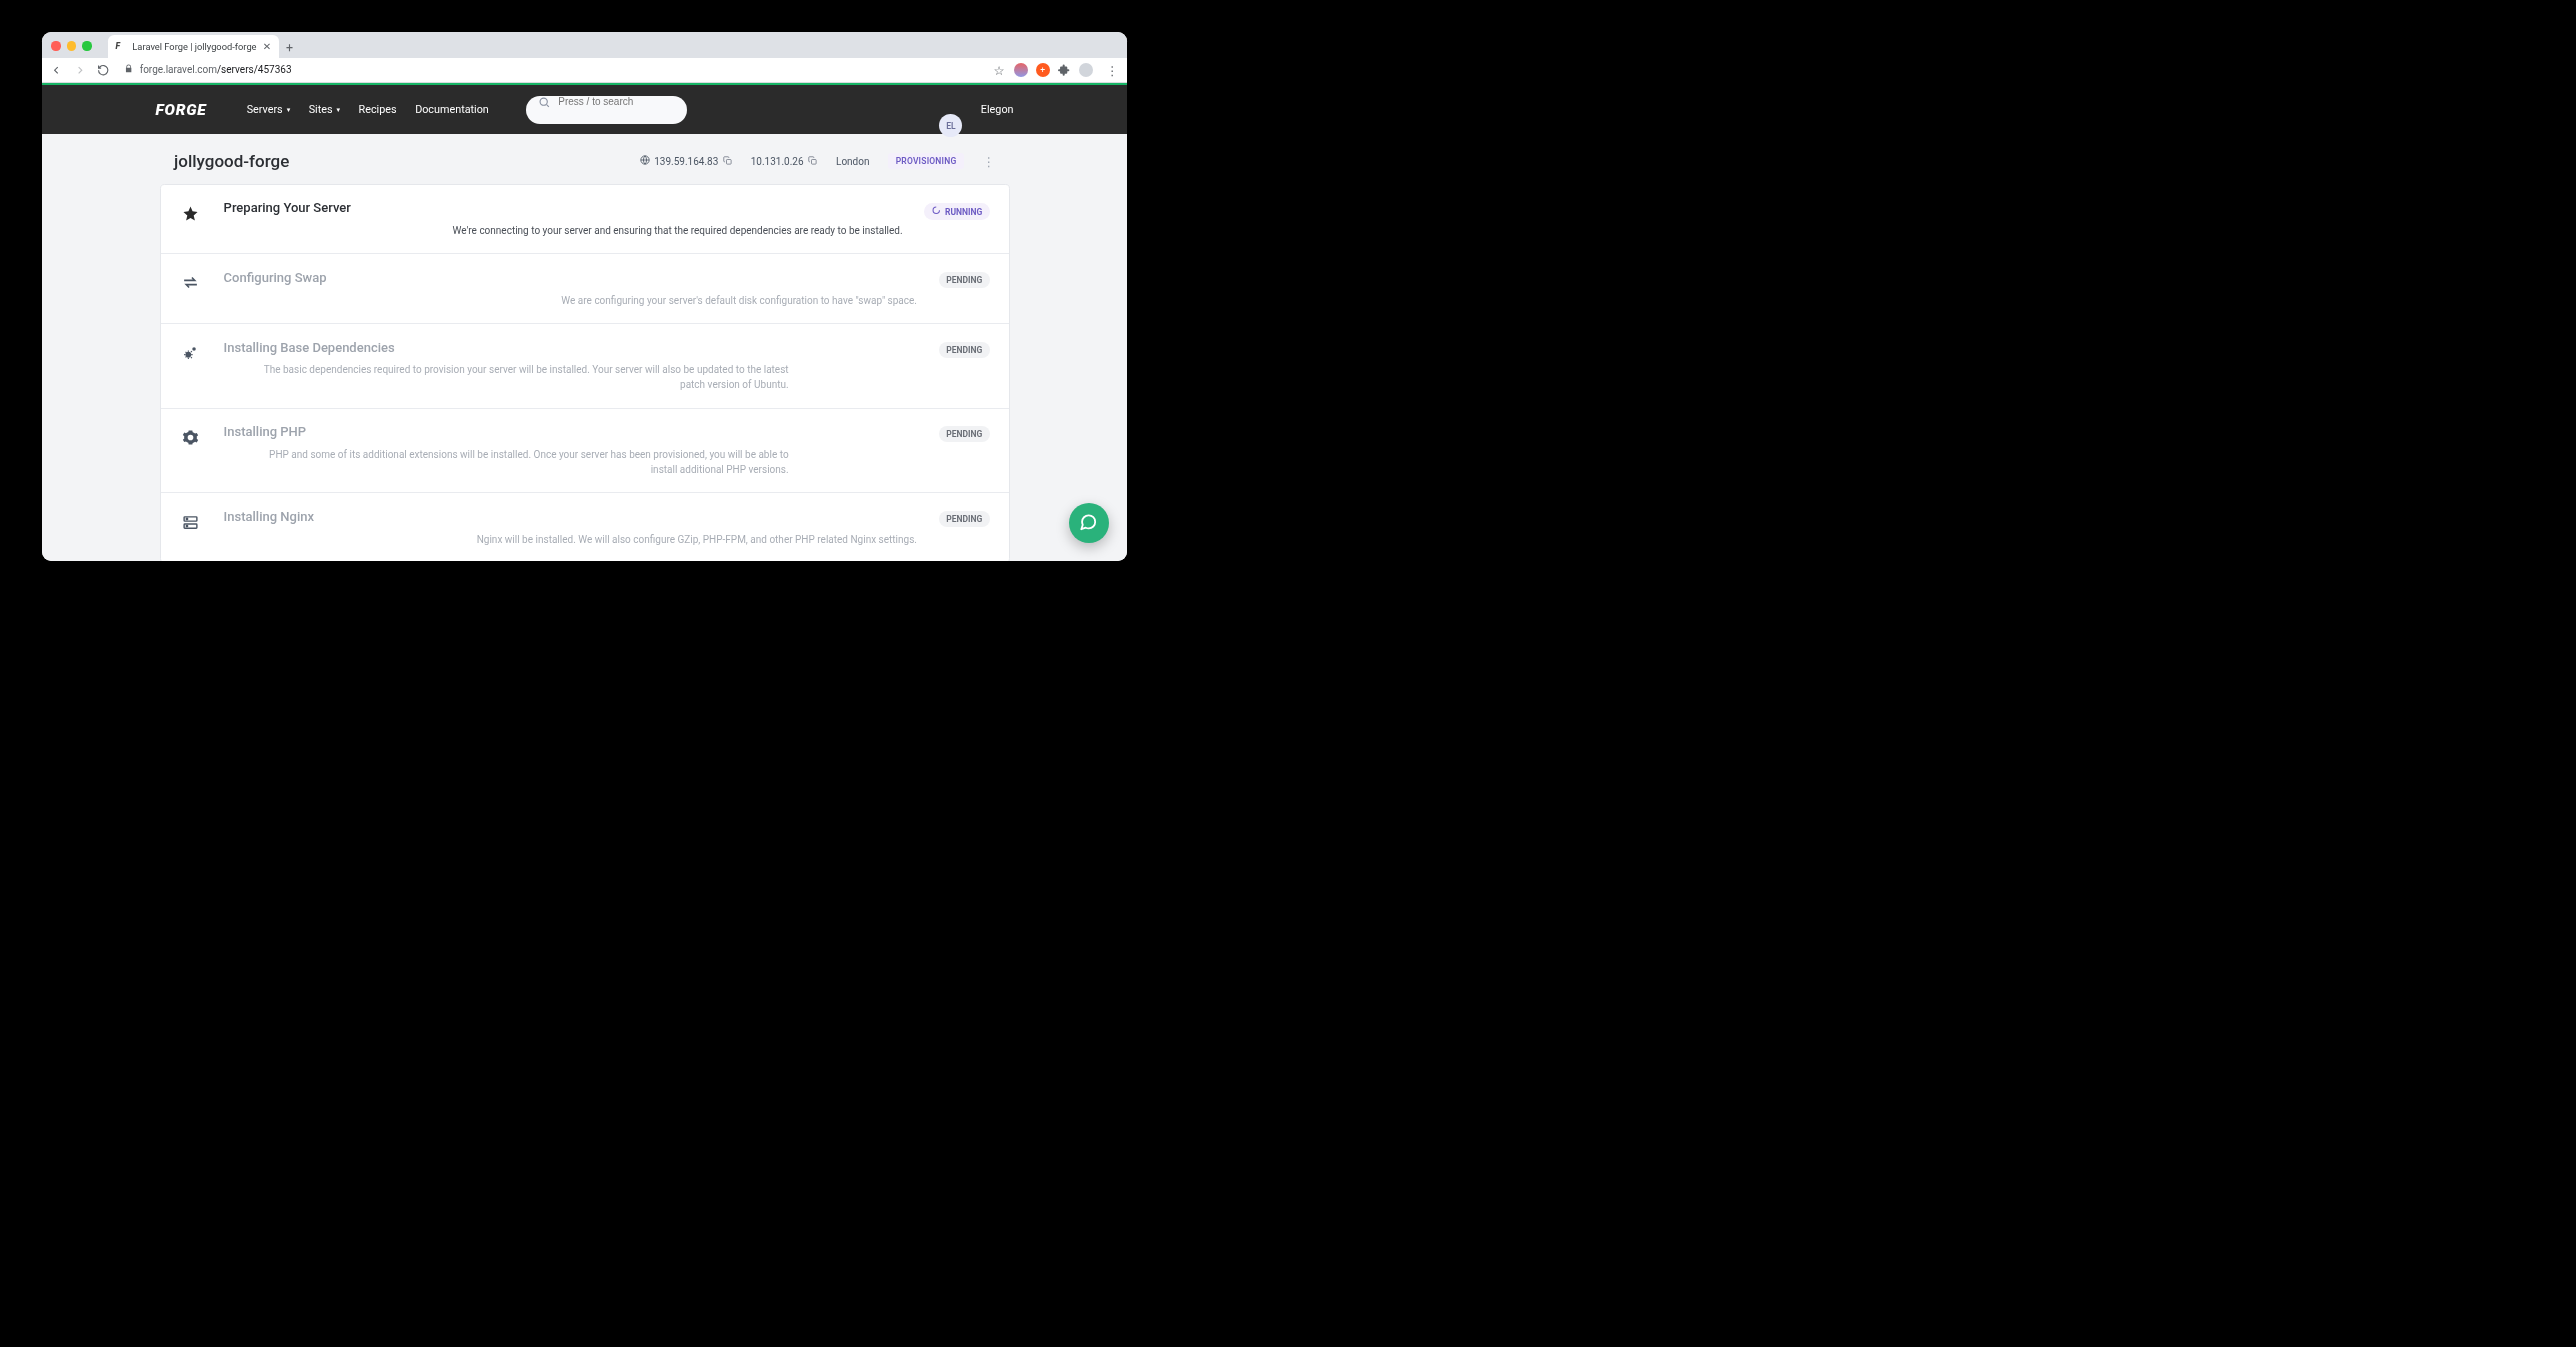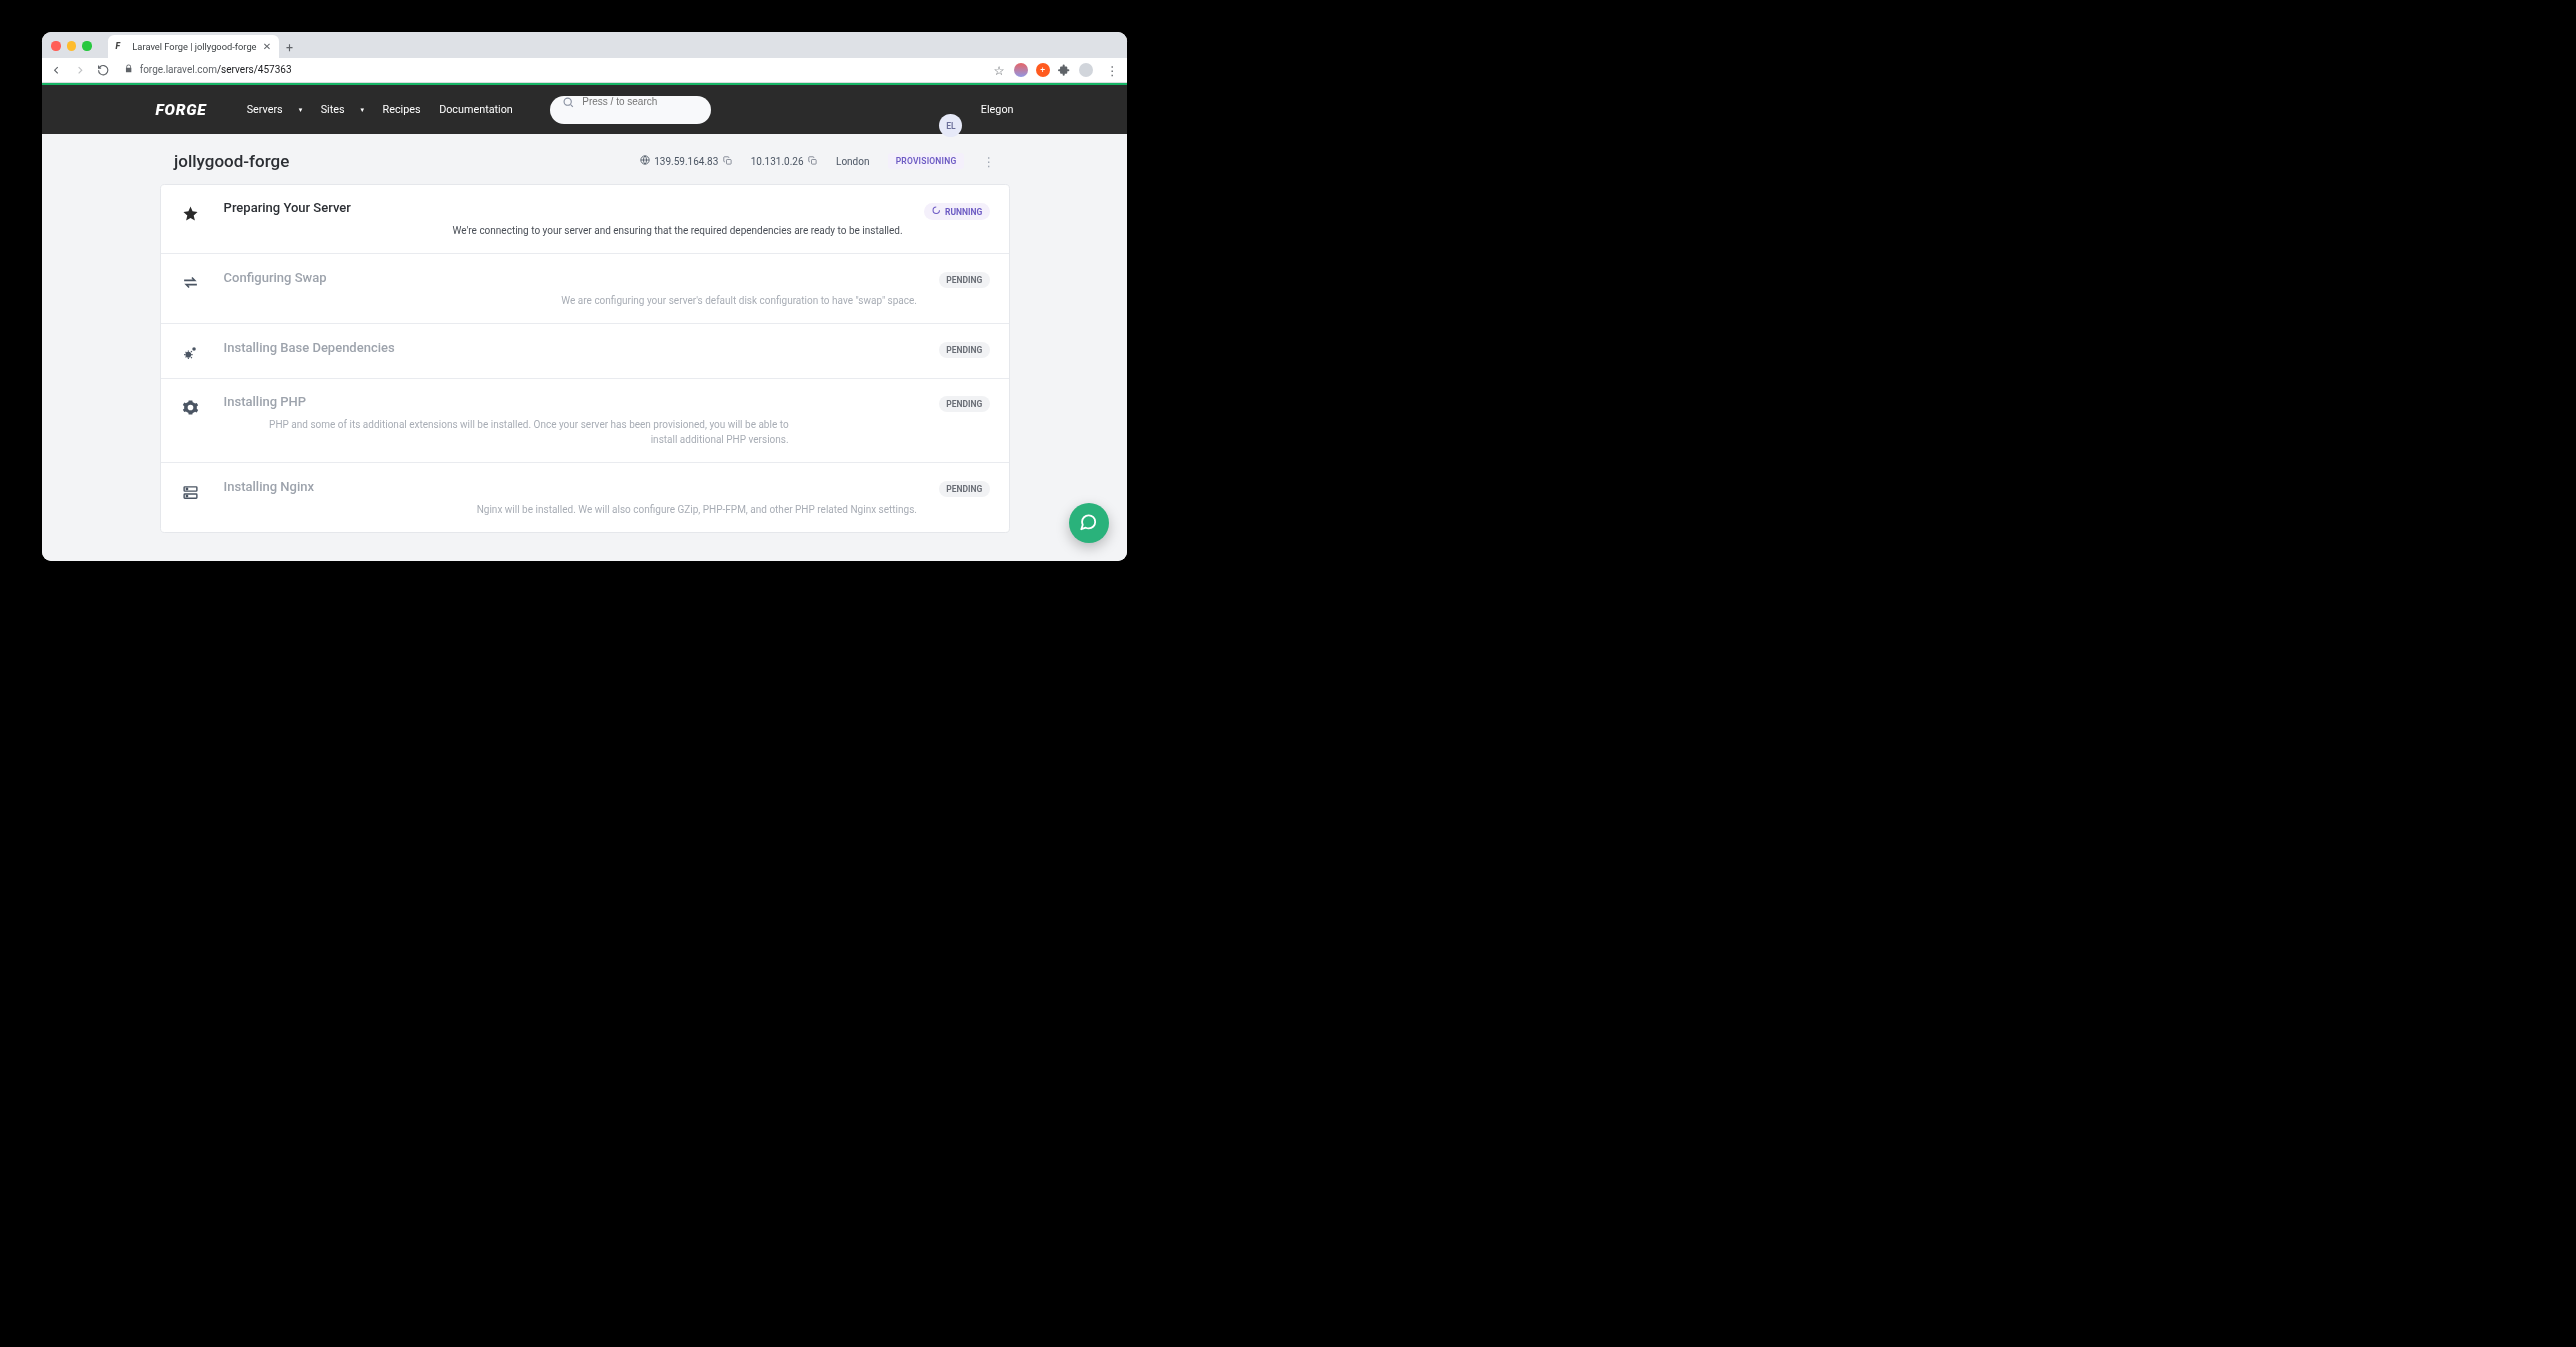--- a/index.html
+++ b/index.html
@@ -24,21 +24,21 @@
   .urlpath { color: #202124; }
   .ext-icons { display: flex; align-items: center; gap: 7.7px; margin-right: 3.1px; }
   .ext { width: 14px; height: 14px; border-radius: 50%; display:flex; align-items:center; justify-content:center; font-size:8.5px; }
   .greenbar { height: 2.3px; background: #18b566; width: 100%; }
   .page { flex: 1; background: #f3f4f6; overflow: hidden; position: relative; }
 
   .appnav { height: 49px; background: #2b2b2b; display: flex; align-items: center; padding: 0 18.5px; }
   .container { max-width: 858px; margin: 0 auto; width: 100%; display:flex; align-items:center; gap: 18.5px; }
   .logo { font-style: italic; font-weight: 900; color: #fff; font-size: 15.5px; letter-spacing: 0.8px; }
   .navlinks { display:flex; gap: 18.5px; margin-left: 21.6px; }
-  .navlink { color: #fff; font-size: 10.8px; display:flex; align-items:center; gap:16px; cursor:pointer; }
+  .navlink { color: #fff; font-size: 10.8px; display:flex; align-items:center; gap:4px; cursor:pointer; }
   .caret { font-size: 7px; }
   .searchpill { margin-left: 18.5px; background: #f8f9fb; border-radius: 18.5px; height: 28px; width: 161px; display:flex; align-items:flex-start; padding: 0 12.4px; gap:7.7px; }
   .searchpill input { border:none; outline:none; background:transparent; font-size:10px; color:#6b7280; width:100%; }
   .navspacer { flex:1; }
   .avatar { width:23px; height:23px; border-radius:50%; background:#e6e9f8; color:#6b6f9a; font-size:8.5px; font-weight:600; display:flex; align-items:center; justify-content:center;margin-top:32px; }
   .user { color:#fff; font-size:10.8px; }
 
   .subhead { max-width: 858px; margin: 0 auto; padding: 17px 18.5px 12.4px; display:flex; align-items:center; }
   .servername { font-size: 17px; font-weight: 500; color: #2c2f34; }
   .sh-right { margin-left:auto; display:flex; align-items:center; gap: 18.5px; font-size:10px; color:#4b5563; }
@@ -231,20 +231,21 @@
       <div class="step">
         <div class="stepicon">
           <svg width="17" height="17" viewBox="0 0 24 24" fill="currentColor">
               <circle cx="9" cy="15" r="4"></circle>
               <path d="M9 9v2M9 19v2M3 15h2M13 15h2M5 11l1.4 1.4M12.6 18.6 14 20M5 19l1.4-1.4M12.6 11.4 14 10" stroke="currentColor" stroke-width="1.6"></path>
               <circle cx="17" cy="7" r="2.5"></circle>
             </svg>
         </div>
         <div class="stepbody">
           <div class="steptitle idle">Installing Base Dependencies</div>
+          <div class="stepdesc idle" style="max-width: 541px;">The basic dependencies required to provision your server will be installed. Your server will also be updated to the latest patch version of Ubuntu.</div>
         </div>
         <div class="badge-pending">PENDING</div>
       </div>
 
       <div class="step">
         <div class="stepicon">
           <svg width="17" height="17" viewBox="0 0 24 24" fill="currentColor">
               <path d="M12 8a4 4 0 1 0 0 8 4 4 0 0 0 0-8zm9 4a9 9 0 0 1-.2 1.9l2 1.6-2 3.4-2.4-1a8 8 0 0 1-3.3 1.9L14.6 22h-5.2l-.5-2.6a8 8 0 0 1-3.3-1.9l-2.4 1-2-3.4 2-1.6A9 9 0 0 1 3 12c0-.6.1-1.3.2-1.9l-2-1.6 2-3.4 2.4 1a8 8 0 0 1 3.3-1.9L9.4 2h5.2l.5 2.6a8 8 0 0 1 3.3 1.9l2.4-1 2 3.4-2 1.6c.1.6.2 1.3.2 1.9z"></path>
             </svg>
         </div>

